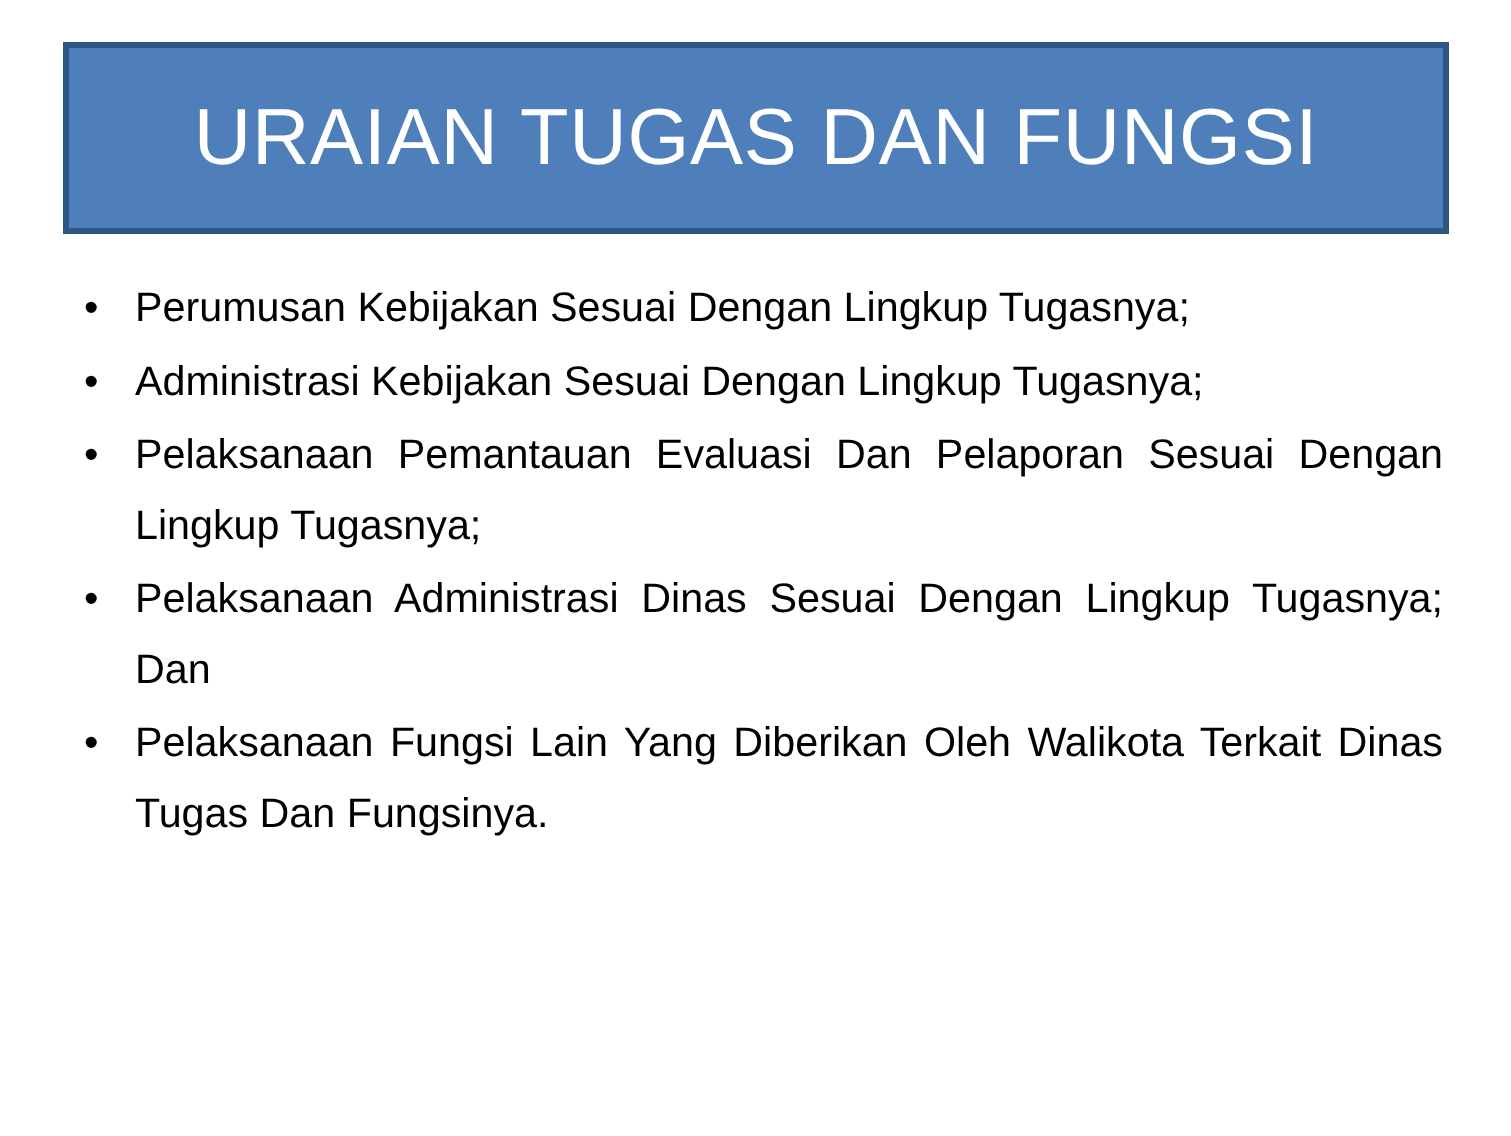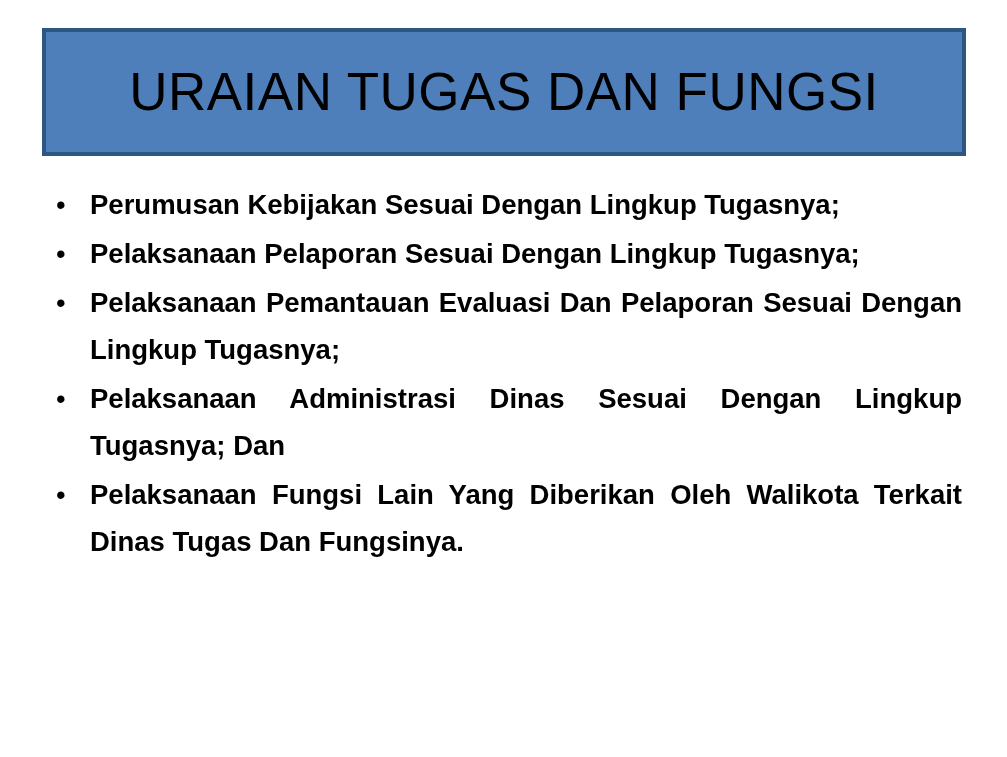--- a/index.html
+++ b/index.html
@@ -33,21 +33,21 @@
     width: 924px;
     height: 128px;
     box-sizing: border-box;
     background: #4E7FBA;
     border: 4px solid #2E5682;
     display: flex;
     align-items: center;
     justify-content: center;
   }
   #title-text {
-    color: #000000;
+    color: #ffffff;
     font-size: 53px;
     font-weight: 400;
     letter-spacing: 0.5px;
     line-height: 1.05;
     white-space: nowrap;
     text-align: left;
   }
 
   
   #bullet-list {
@@ -71,21 +71,20 @@
     left: 14px;
     top: 0;
     width: 20px;
     line-height: 47px;
     font-size: 27.5px;
     color: #000000;
     text-align: left;
   }
   .bullet-item .btext {
     display: block;
-    font-weight: bold;
   }
   
   .bullet-item.multiline .btext {
     text-align: justify;
     text-align-last: left;
   }
   .bullet-item.single .btext {
     text-align: left;
   }
 </style>
@@ -100,21 +99,21 @@
 
   <div id="bullet-list">
 
     <div class="bullet-item single">
       <span class="marker">•</span>
       <span class="btext">Perumusan Kebijakan Sesuai Dengan Lingkup Tugasnya;</span>
     </div>
 
     <div class="bullet-item single">
       <span class="marker">•</span>
-      <span class="btext">Pelaksanaan Pelaporan Sesuai Dengan Lingkup Tugasnya;</span>
+      <span class="btext">Administrasi Kebijakan Sesuai Dengan Lingkup Tugasnya;</span>
     </div>
 
     <div class="bullet-item multiline">
       <span class="marker">•</span>
       <span class="btext">Pelaksanaan Pemantauan Evaluasi Dan Pelaporan Sesuai Dengan Lingkup Tugasnya;</span>
     </div>
 
     <div class="bullet-item multiline">
       <span class="marker">•</span>
       <span class="btext">Pelaksanaan Administrasi Dinas Sesuai Dengan Lingkup Tugasnya; Dan</span>

